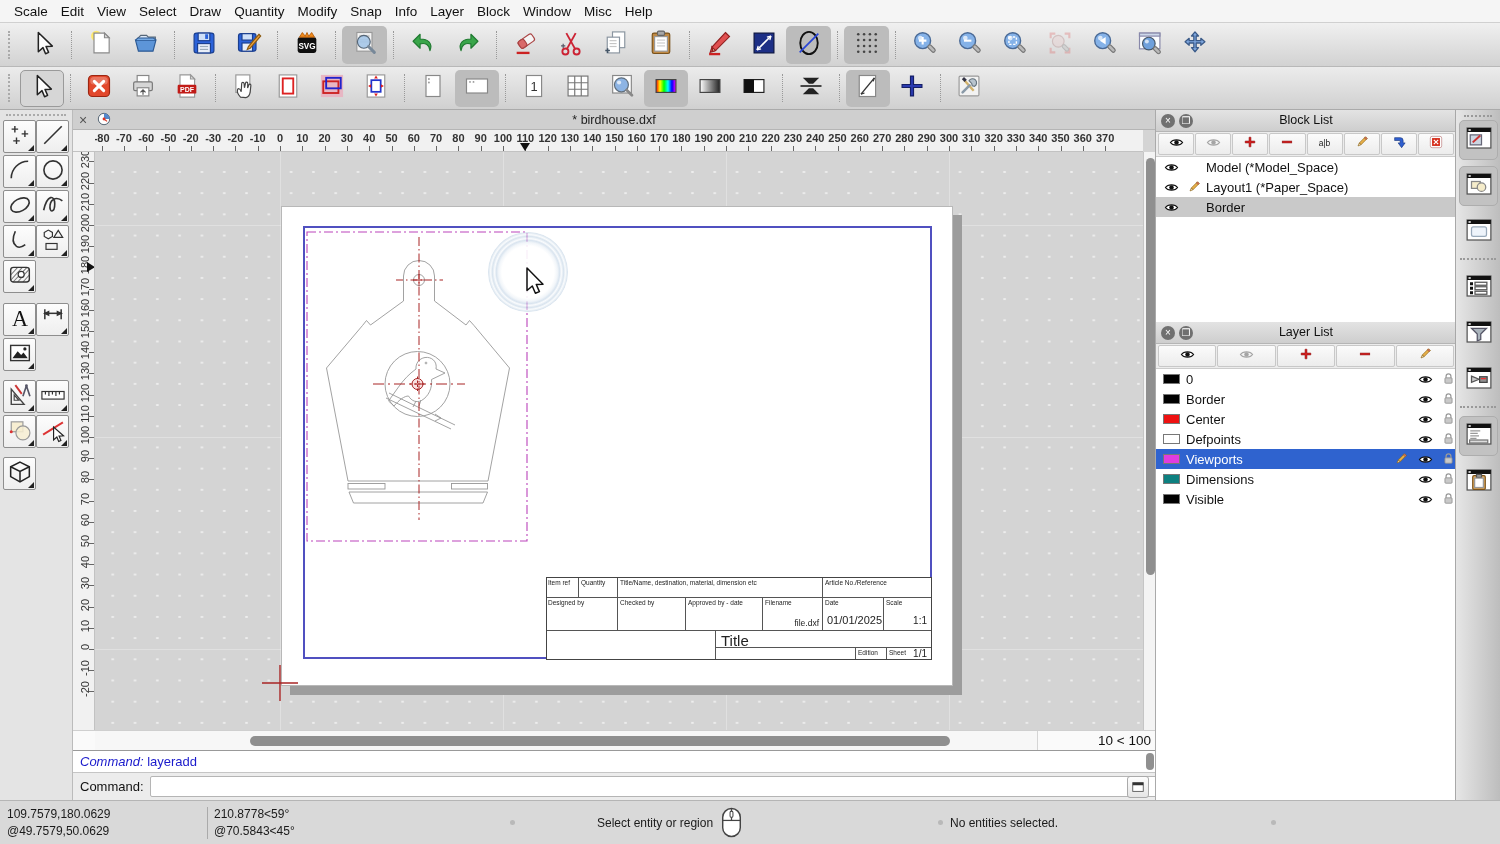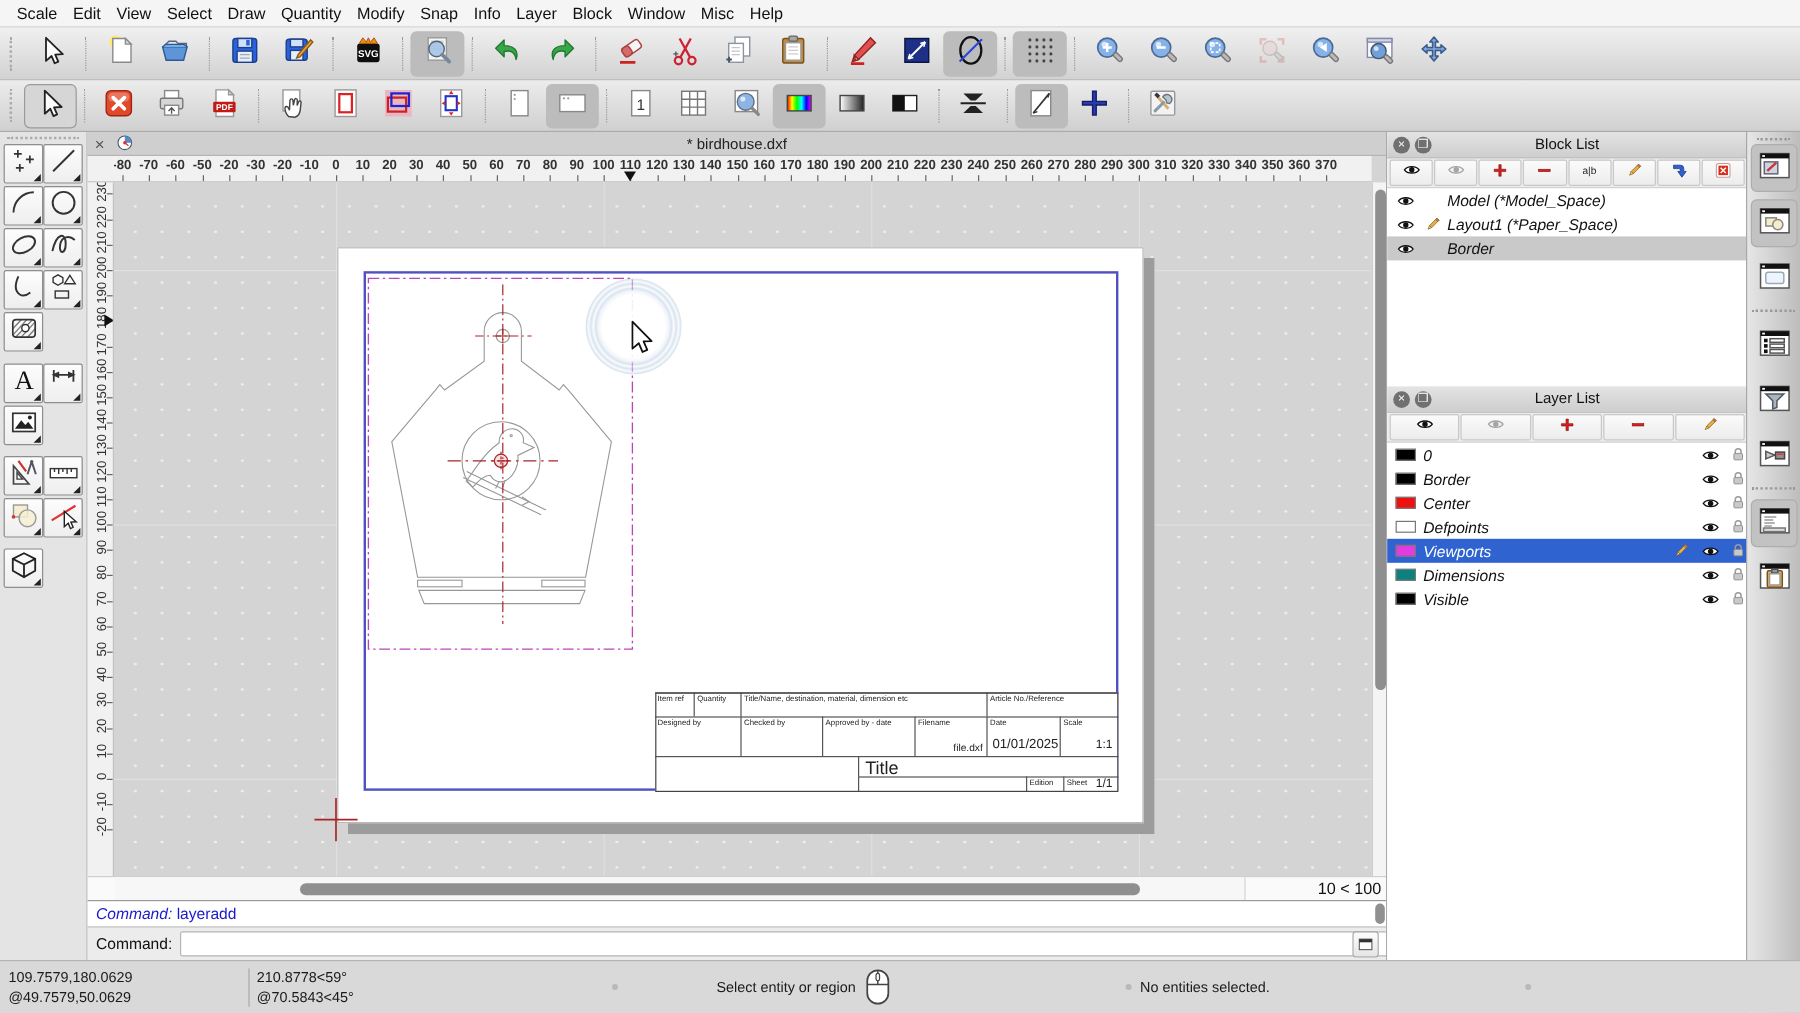--- a/index.html
+++ b/index.html
@@ -62,21 +62,21 @@
 .cmdrow input { position:absolute; left:77px; top:3px; width:1043px; height:21px; border:1px solid #b5b5b5; background:#fff; border-radius:2px; font-size:13px; padding:0 4px; outline:none; }
 .cmdbtn { position:absolute; right:6px; top:3px; width:22px; height:22px; border:1px solid #aaa; background:linear-gradient(#fdfdfd,#e5e5e5); border-radius:3px; display:flex; align-items:center; justify-content:center; }
 .dock { position:absolute; left:1155px; top:110px; width:300px; height:690px; background:#fff; border-left:1px solid #aaa; }
 .panel { position:absolute; left:0; width:300px; background:#fff; }
 .ptitle { position:relative; height:22px; background:linear-gradient(#e3e3e3,#cecece); border-bottom:1px solid #b5b5b5; text-align:center; font-size:12.5px; color:#111; line-height:21px; }
 .pclose, .pfloat { position:absolute; top:4px; width:14px; height:14px; border-radius:50%; background:#707070; color:#fff; font-size:10px; line-height:14px; text-align:center; }
 .pclose { left:5px; }
 .pfloat { left:23px; }
 .ptools { display:flex; background:#ececec; border-bottom:1px solid #ccc; padding:1px 2px; gap:1px; }
 .ptoolbtn { flex:1; height:22px; background:linear-gradient(#fbfbfb,#ececec); border:1px solid #c8c8c8; border-radius:2px; display:flex; align-items:center; justify-content:center; }
-.plist { background:#fff;font-style:italic; }
+.plist { background:#fff; }
 .prow { position:relative; height:20px; font-size:13px; color:#111; display:flex; align-items:center; }
 .prow.graysel { background:#c9c9c9; }
 .prow.bluesel { background:#2f63cf; color:#fff; }
 .prow .picon { position:absolute; left:8px; top:2.5px; }
 .prow .picon2 { position:absolute; left:31px; top:3px; }
 .prow .plabel { position:absolute; left:50px; top:2.5px; }
 .lrow .swatch { position:absolute; left:7px; top:5px; width:17px; height:10px; border:1px solid #777; }
 .lrow .llabel { position:absolute; left:30px; top:2.5px; }
 .lrow .rpencil { position:absolute; left:238px; top:3px; }
 .lrow .reye { position:absolute; left:262px; top:2.5px; }

